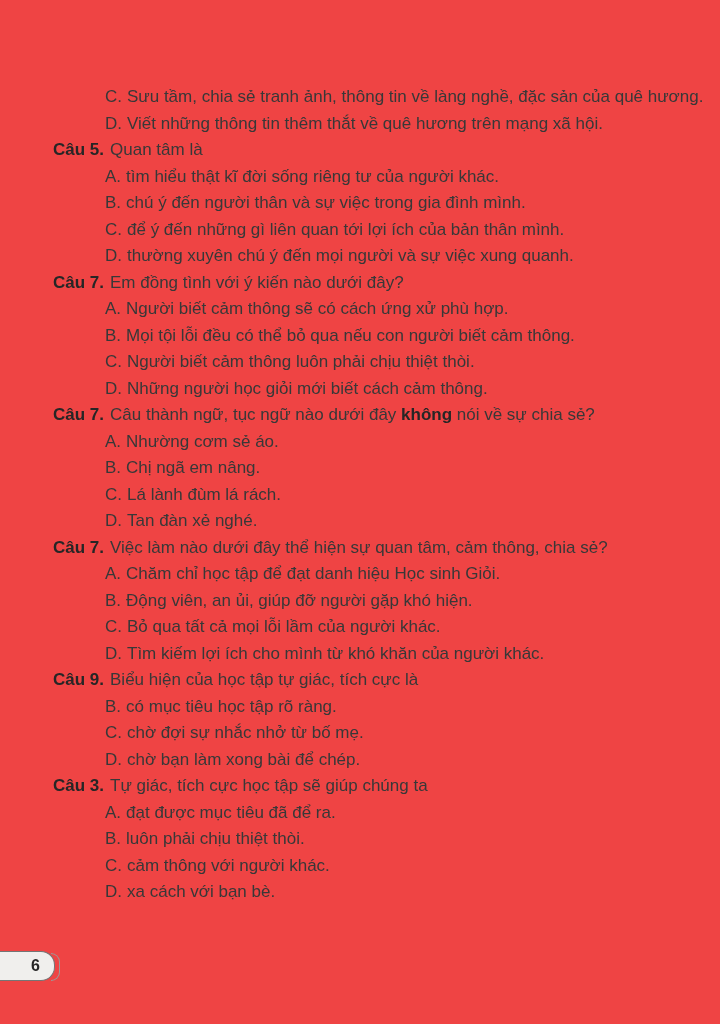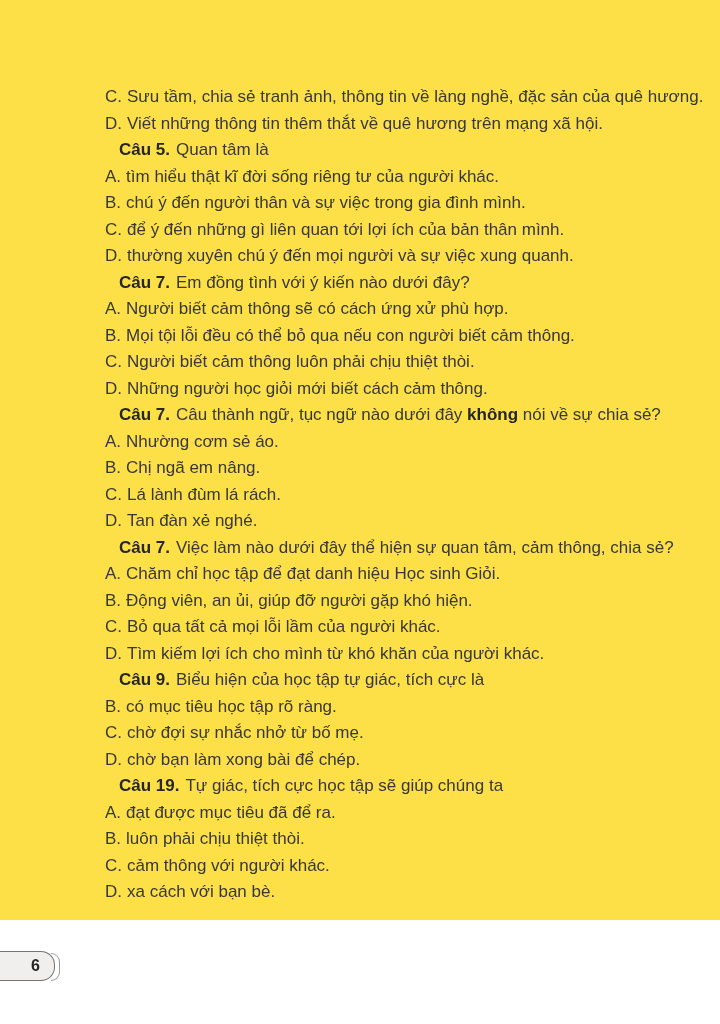--- a/index.html
+++ b/index.html
@@ -4,35 +4,35 @@
 <style>
   * { margin: 0; padding: 0; box-sizing: border-box; }
   html, body {
     width: 720px; height: 1024px;
     background: #ffffff;
     font-family: "Liberation Sans", "DejaVu Sans", sans-serif;
     overflow: hidden;
   }
   .page {
     position: relative;
-    width: 720px; height: 920px;
-    background: #fde047;
+    width: 720px; height: 1024px;
+    background: #ef4444;
   }
   .text-col {
     position: absolute;
     top: 84px; left: 0; right: 0;
     color: #383838;
     font-size: 17px;
   }
   .line {
     height: 26.5px;
     line-height: 26.5px;
     white-space: nowrap;
   }
-  .line.question { padding-left: 119px; }
+  .line.question { padding-left: 53px; }
   .line.option   { padding-left: 105px; }
   .q-label {
     font-weight: 700;
     color: #262626;
     margin-right: 6px;
   }
   .opt-label { margin-right: 5px; }
   .seg-bold { font-weight: 700; color: #262626; }
   .footer-tab {
     position: absolute;
@@ -84,21 +84,21 @@
       <div class="line option"><span class="opt-label">D.</span><span class="opt-text">Tan đàn xẻ nghé.</span></div>
       <div class="line question"><span class="q-label">Câu 7.</span><span class="seg">Việc làm nào dưới đây thể hiện sự quan tâm, cảm thông, chia sẻ?</span></div>
       <div class="line option"><span class="opt-label">A.</span><span class="opt-text">Chăm chỉ học tập để đạt danh hiệu Học sinh Giỏi.</span></div>
       <div class="line option"><span class="opt-label">B.</span><span class="opt-text">Động viên, an ủi, giúp đỡ người gặp khó hiện.</span></div>
       <div class="line option"><span class="opt-label">C.</span><span class="opt-text">Bỏ qua tất cả mọi lỗi lầm của người khác.</span></div>
       <div class="line option"><span class="opt-label">D.</span><span class="opt-text">Tìm kiếm lợi ích cho mình từ khó khăn của người khác.</span></div>
       <div class="line question"><span class="q-label">Câu 9.</span><span class="seg">Biểu hiện của học tập tự giác, tích cực là</span></div>
       <div class="line option"><span class="opt-label">B.</span><span class="opt-text">có mục tiêu học tập rõ ràng.</span></div>
       <div class="line option"><span class="opt-label">C.</span><span class="opt-text">chờ đợi sự nhắc nhở từ bố mẹ.</span></div>
       <div class="line option"><span class="opt-label">D.</span><span class="opt-text">chờ bạn làm xong bài để chép.</span></div>
-      <div class="line question"><span class="q-label">Câu 19.</span><span class="seg">Tự giác, tích cực học tập sẽ giúp chúng ta</span></div>
+      <div class="line question"><span class="q-label">Câu 3.</span><span class="seg">Tự giác, tích cực học tập sẽ giúp chúng ta</span></div>
       <div class="line option"><span class="opt-label">A.</span><span class="opt-text">đạt được mục tiêu đã để ra.</span></div>
       <div class="line option"><span class="opt-label">B.</span><span class="opt-text">luôn phải chịu thiệt thòi.</span></div>
       <div class="line option"><span class="opt-label">C.</span><span class="opt-text">cảm thông với người khác.</span></div>
       <div class="line option"><span class="opt-label">D.</span><span class="opt-text">xa cách với bạn bè.</span></div>
     </div>
   <div class="footer-tab">
     <span>6</span>
   </div>
 </div>
 

